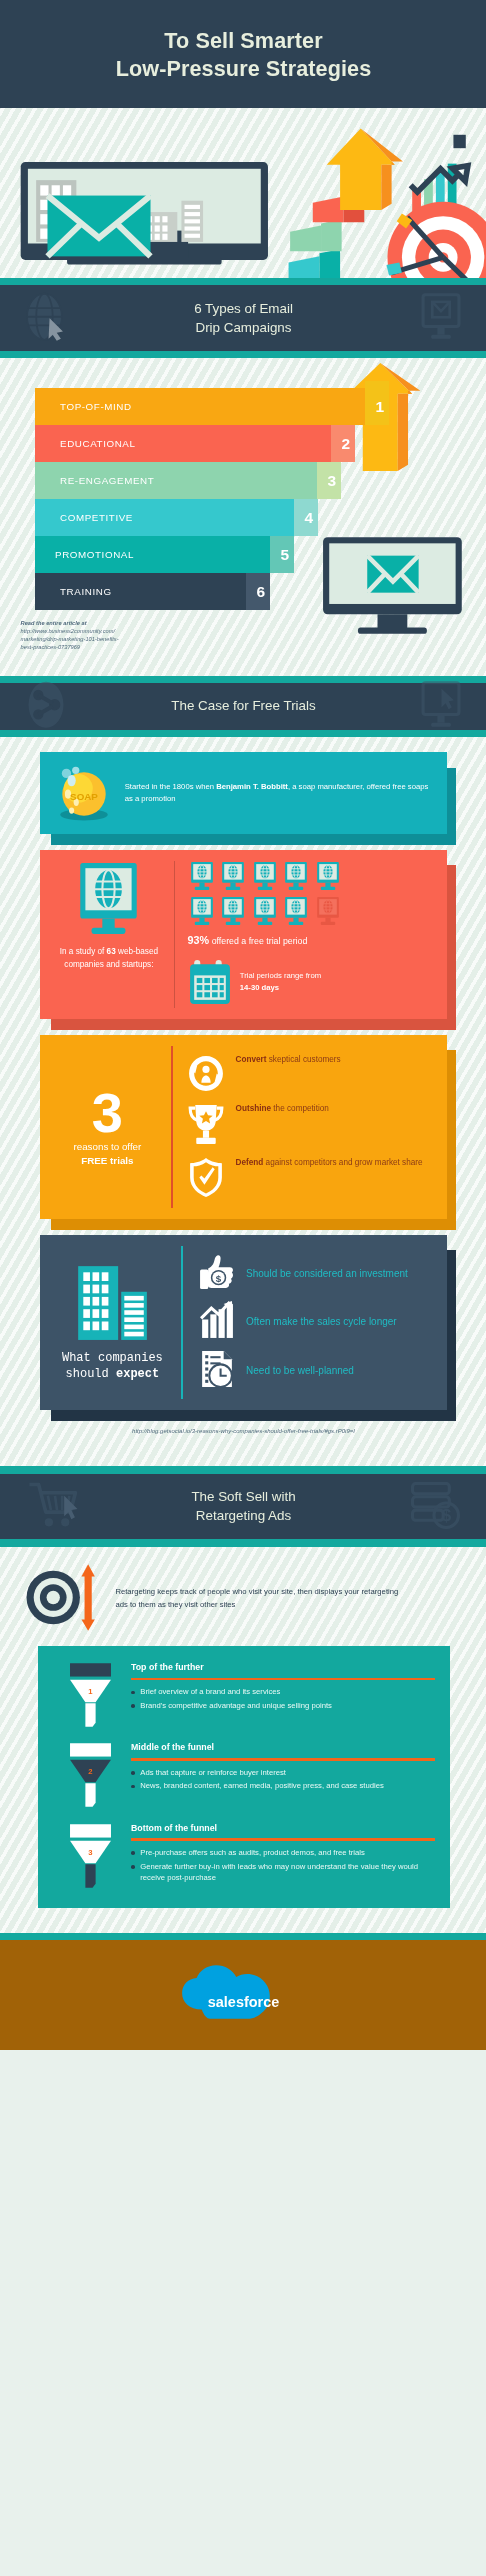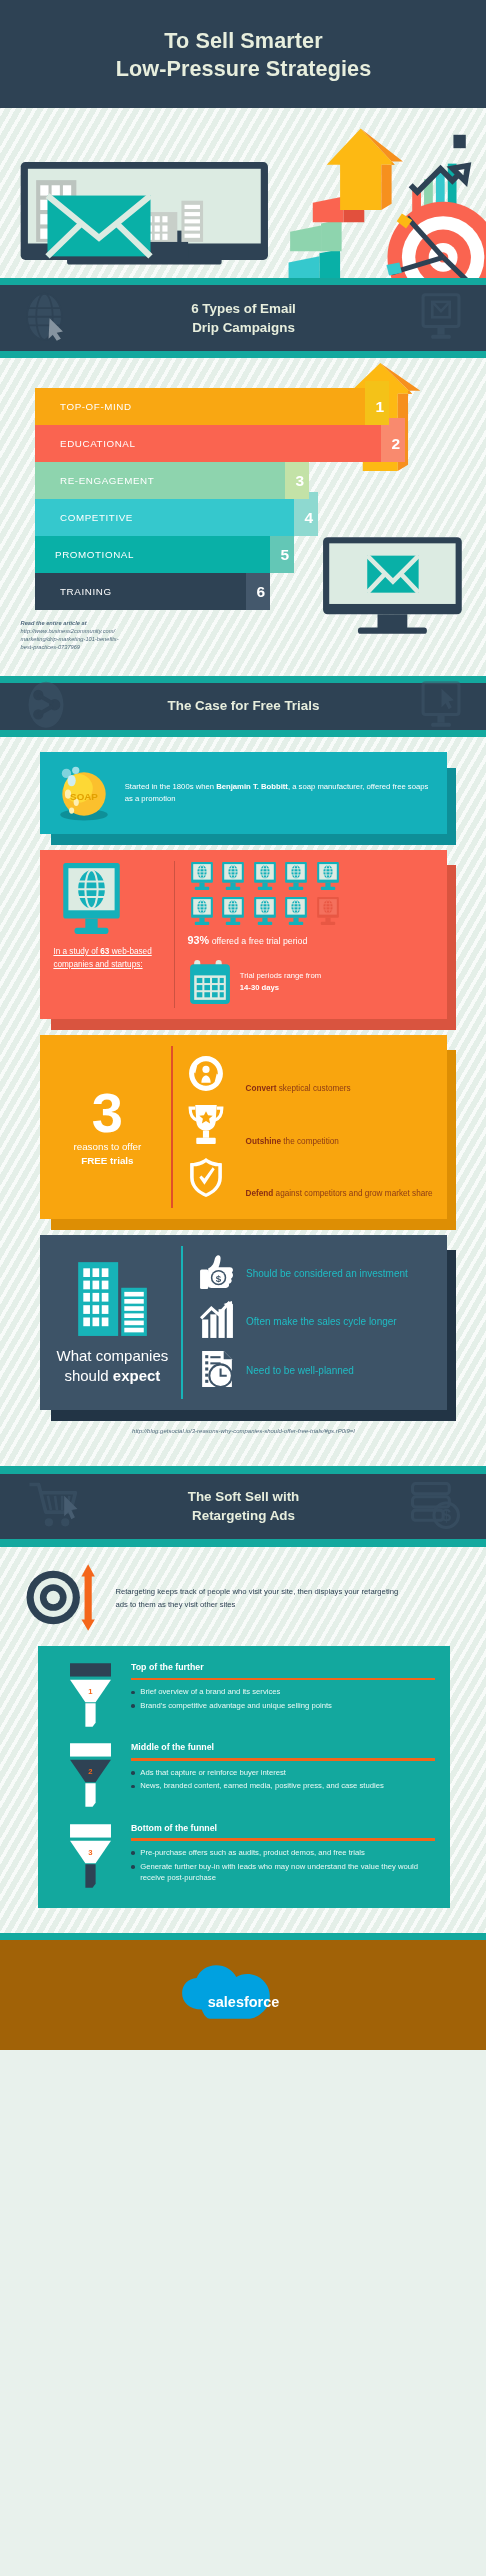--- a/index.html
+++ b/index.html
@@ -44,21 +44,21 @@
   .band {
     background: #2e4254;
     position: relative;
     padding: 13.4px 0 14.4px;
   }
   .band h2 {
     color: #e7eedd;
     text-align: center;
     font-size: 13.4px;
     line-height: 1.42;
-    font-weight: bold;
+    font-weight: normal;
     margin: 0 77px;
   }
   .band .band-ico-l, .band .band-ico-r {
     position: absolute; top: 50%; transform: translateY(-50%);
     opacity: .55;
   }
   .band .band-ico-l { left: 26px; }
   .band .band-ico-r { right: 26px; }
 
   
@@ -125,46 +125,46 @@
   .row { display: flex; align-items: center; }
   .soap-txt {
     color: #fff; font-size: 7.7px; line-height: 1.62; margin-left: 9.3px;
   }
   .soap-txt b { font-weight: bold; }
 
   .divider-v { width: 1.5px; background: rgba(0,0,0,.18); align-self: stretch; margin: 0 9.3px; }
   .divider-v.redline { background: #e04f2a; width: 2.1px; }
   .divider-v.tealline { background: #17b3b8; width: 2.6px; }
 
-  .stat-left { width: 111px; text-align: left; color: #fff; text-decoration: underline; }
+  .stat-left { width: 111px; text-align: center; color: #fff; }
   .stat-left p { font-size: 8.2px; line-height: 1.55; margin-top: 6.2px; }
   .stat-left p b { font-weight: bold; }
 
   .stat-right { flex: 1; padding-left: 3.1px; }
   .mon-grid { display: flex; flex-wrap: wrap; width: 155px; gap: 3.6px; }
   .mini-mon { width: 28px; }
   .pct { color: #fff; font-size: 8.8px; margin: 5.2px 0 11.3px; }
   .pct b { font-size: 10.8px; font-weight: bold; }
   .cal-row { display: flex; align-items: center; }
   .cal-row p { color: #fff; font-size: 7.7px; line-height: 1.6; margin-left: 8.2px; }
   .cal-row p b { font-weight: bold; }
 
   .big3 {
     width: 108px; text-align: center; color: #fff;
   }
   .big3 .n { font-size: 56px; font-weight: bold; line-height: .92; }
   .big3 .sub { font-size: 9.8px; line-height: 1.35; margin-top: 2.1px; }
   .big3 .sub b { font-weight: bold; }
 
-  .reason { display: flex; align-items: flex-end; margin: 8.2px 0; gap: 10px; }
+  .reason { display: flex; align-items: flex-start; margin: 8.2px 0; }
   .reason .txt { color: #8c3b16; font-size: 8.2px; line-height: 1.45; margin-left: 10.3px; }
   .reason .txt b { color: #8a2f13; font-weight: bold; }
 
   .expect-left { width: 118px; text-align: center; }
-  .expect-left .lbl { color: #fff; font-size: 15px; line-height: 1.35; margin-top: 7.2px; }
+  .expect-left .lbl { color: #fff; font-size: 12px; line-height: 1.35; margin-top: 7.2px; font-family: Liberation Mono, monospace; }
   .expect-left .lbl b { font-weight: bold; }
   .expect-item { display: flex; align-items: center; margin: 7.2px 0; }
   .expect-item .txt { color: #1fbcc4; font-size: 10px; line-height: 1.5; margin-left: 10.3px; max-width: 165px; }
 
   .url-cite {
     text-align: center; font-style: italic; font-size: 6px;
     color: #516b7d; padding: 3.1px 0 13.4px;
   }
 
   
@@ -339,26 +339,26 @@
     </svg>
 
     <div class="stair">
 
       <div id="stair-rows">
           <div class="stair-row" style="background: rgb(249, 167, 18); width: 330px; position: relative; z-index: 10;">
             <span>TOP-OF-MIND</span>
             <span style="position: absolute; right: -24px; top: -7.2px; width: 24px; height: 44px; background: rgb(244, 194, 24);"></span>
             <span class="num">1</span>
           </div>
-          <div class="stair-row" style="background: rgb(250, 100, 80); width: 346px; position: relative; z-index: 9;">
+          <div class="stair-row" style="background: rgb(250, 100, 80); width: 296px; position: relative; z-index: 9;">
             <span>EDUCATIONAL</span>
             <span style="position: absolute; right: -24px; top: -7.2px; width: 24px; height: 44px; background: rgb(249, 138, 110);"></span>
             <span class="num">2</span>
           </div>
-          <div class="stair-row" style="background: rgb(142, 212, 174); width: 250px; position: relative; z-index: 8;">
+          <div class="stair-row" style="background: rgb(142, 212, 174); width: 282px; position: relative; z-index: 8;">
             <span>RE-ENGAGEMENT</span>
             <span style="position: absolute; right: -24px; top: -7.2px; width: 24px; height: 44px; background: rgb(195, 226, 167);"></span>
             <span class="num">3</span>
           </div>
           <div class="stair-row" style="background: rgb(53, 200, 205); width: 259px; position: relative; z-index: 7;">
             <span>COMPETITIVE</span>
             <span style="position: absolute; right: -24px; top: -7.2px; width: 24px; height: 44px; background: rgb(142, 217, 208);"></span>
             <span class="num">4</span>
           </div>
           <div class="stair-row" style="background: rgb(9, 176, 167); width: 235px; position: relative; z-index: 6; padding-left: 20px;">

